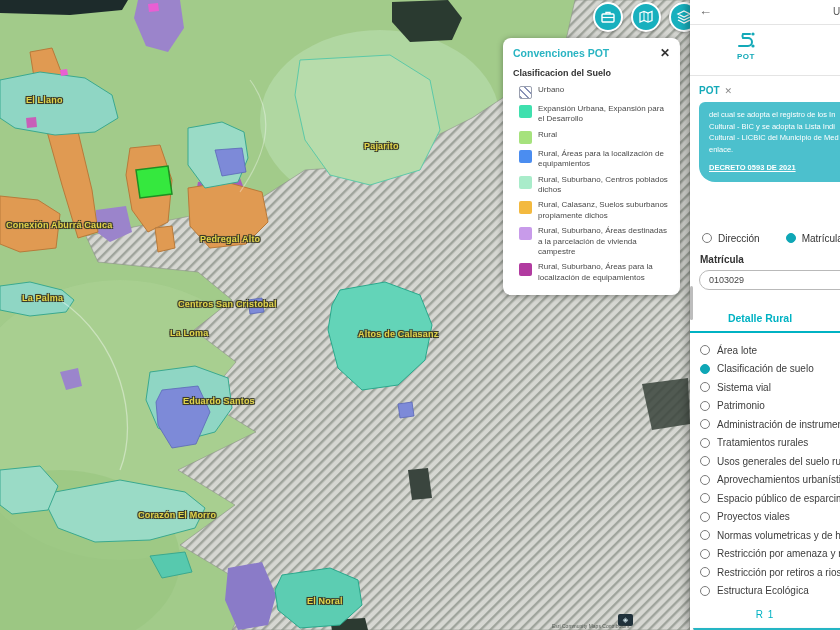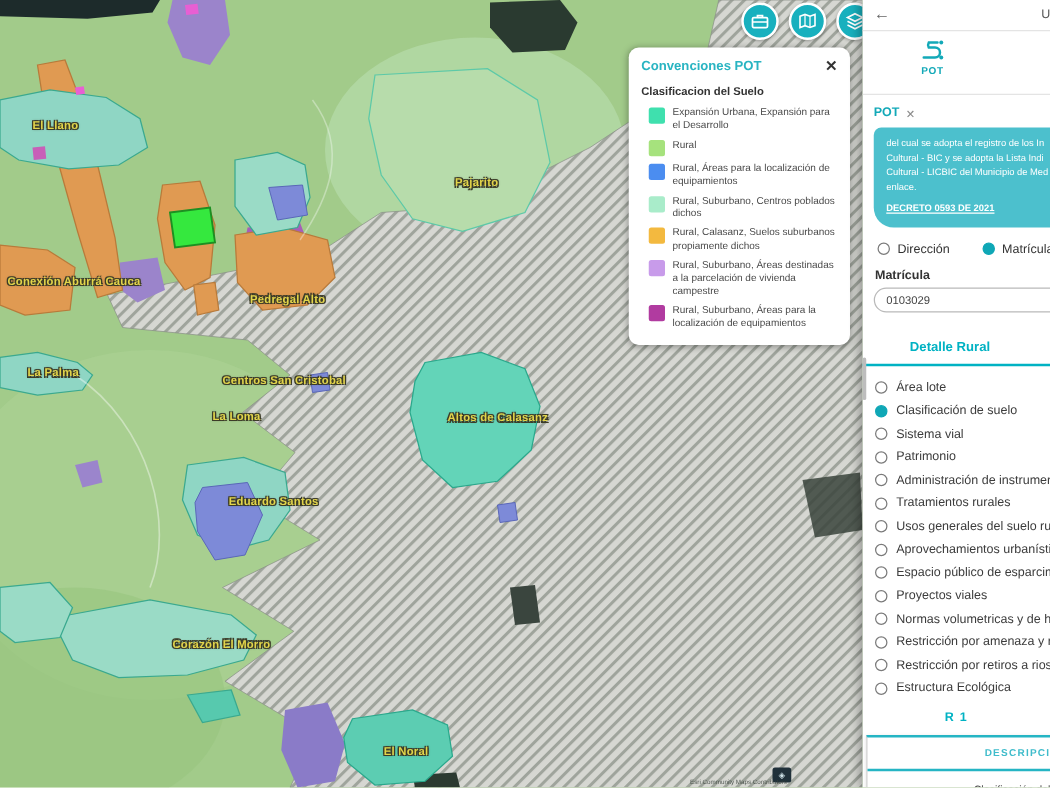--- a/index.html
+++ b/index.html
@@ -50,33 +50,33 @@
   .pot-tool-label{font-size:8px;font-weight:bold;color:#13a9b8;letter-spacing:.5px;margin-top:1px;}
   .sb-chip{display:flex;align-items:center;gap:5px;margin:9px 0 6px 9px;}
   .sb-chip-label{color:#13a9b8;font-weight:bold;font-size:10px;}
   .sb-chip-close{color:#8a8a8a;font-size:9px;cursor:pointer;}
   .infobox{margin-left:9px;width:242px;background:#4cc0cd;color:#fff;box-sizing:border-box;
            border-radius:6px 6px 6px 16px;padding:7px 9px 8px 10px;}
   .infobox-line{font-size:7.5px;line-height:1.55;white-space:nowrap;overflow:hidden;}
   .infobox-link{font-size:7.5px;text-decoration:underline;color:#fff;display:inline-block;
                 margin-top:3px;cursor:pointer;font-weight:bold;}
   .mode-row{display:flex;gap:26px;margin:12px 0 0 12px;}
-  .mode-opt{display:flex;align-items:center;gap:6px;font-size:10px;color:#333;cursor:pointer;}
+  .mode-opt{display:flex;align-items:center;gap:6px;font-size:10px;color:#333;cursor:pointer;margin-top:39px;}
   .radio{width:10px;height:10px;border:1.5px solid #7b7b7b;border-radius:50%;box-sizing:border-box;flex:0 0 10px;}
   .selected .radio{border-color:#0fa7b6;background:#0fa7b6;}
   .field-label{margin:10px 0 4px 10px;font-size:10px;font-weight:bold;color:#333;}
   .field-input{margin-left:9px;width:242px;height:20px;border:1px solid #b9b9b9;border-radius:11px;
                font-size:9px;color:#444;padding:0 0 0 9px;box-sizing:border-box;outline:none;
                font-family:"Liberation Sans",sans-serif;}
   .detail-tab{margin-top:22px;width:140px;text-align:center;color:#00b2c3;font-size:10.5px;
               font-weight:bold;padding-bottom:7px;cursor:pointer;}
   .detail-underline{width:260px;height:2px;background:#00b2c3;}
   .opt-list{display:flex;flex-direction:column;gap:7.5px;margin:12px 0 0 10px;}
   .opt-item{display:flex;align-items:center;gap:7px;font-size:10px;color:#3c3c3c;cursor:pointer;white-space:nowrap;}
-  .result-code{width:150px;text-align:center;color:#00b2c3;font-weight:bold;font-size:10px;
+  .result-code{width:150px;text-align:center;color:#00b2c3;font-weight:normal;font-size:10px;
                letter-spacing:1px;margin-top:13px;}
   .result-table{margin:8px 0 0 3px;width:254px;border:1px solid #cfcfcf;border-top:2px solid #25b5c4;
                 box-shadow:0 1px 3px rgba(0,0,0,.12);background:#fff;}
   .result-table .thead{text-align:center;color:#3fbccb;font-size:8px;letter-spacing:1px;
                        padding:8px 0;border-bottom:2px solid #25b5c4;font-weight:bold;}
   .result-table .trow{text-align:center;color:#4a4a4a;font-size:8.5px;padding:9px 0;white-space:nowrap;}
   .sb-scrollthumb{position:absolute;left:0;top:286px;width:3px;height:34px;background:#bdbdbd;border-radius:2px;}
 </style>
 </head>
 <body>
@@ -193,20 +193,24 @@
     <div class="attr-chip">◈</div>
     <div class="attr-text">Esri Community Maps Contributors</div>
 
     <div class="legend">
       <div class="legend-head">
         <span class="legend-title">Convenciones POT</span>
         <span class="legend-close">✕</span>
       </div>
       <div class="legend-sub">Clasificacion del Suelo</div>
       <div class="legend-list" id="legend-list">
+  <div class="legend-item">
+    <span class="swatch hatch"></span>
+    <span class="legend-label">Urbano</span>
+  </div>
 
   <div class="legend-item">
     <span class="swatch" style="background: rgb(63, 224, 174);"></span>
     <span class="legend-label">Expansión Urbana, Expansión para el Desarrollo</span>
   </div>
 
 
   <div class="legend-item">
     <span class="swatch" style="background: rgb(166, 226, 125);"></span>
     <span class="legend-label">Rural</span>

